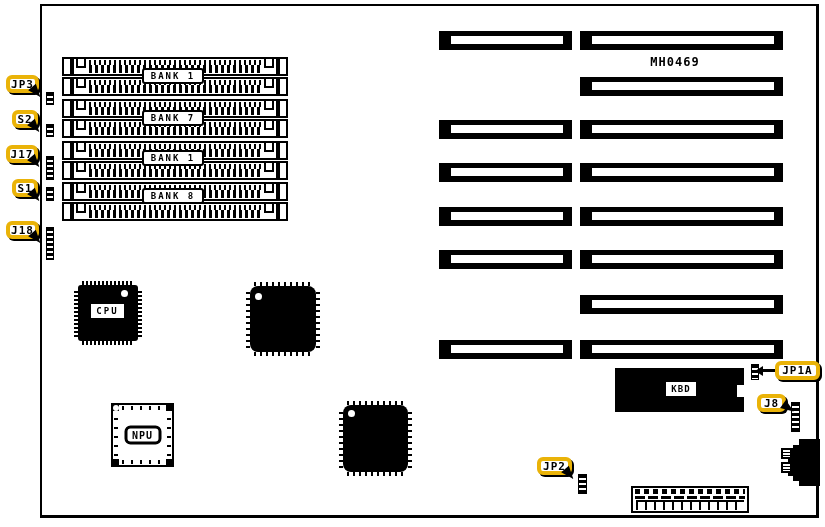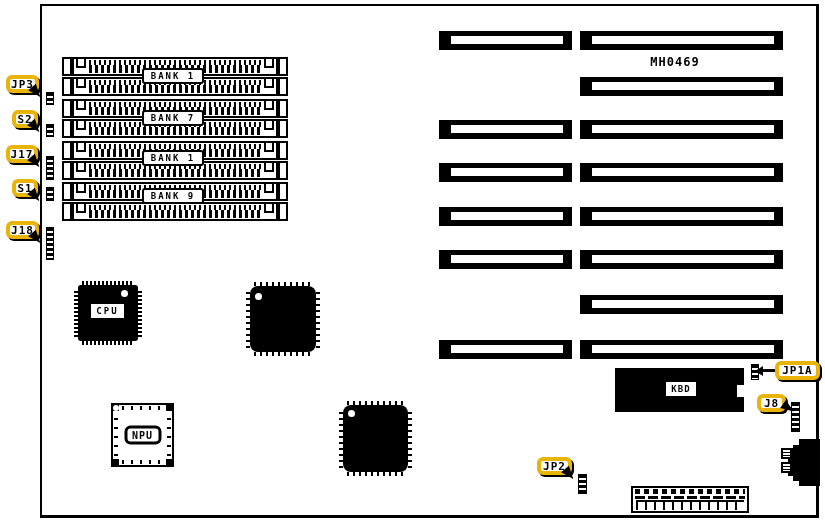--- a/index.html
+++ b/index.html
@@ -163,21 +163,21 @@
     <div class="simm-end l"></div>
     <div class="simm-clip l"></div>
     <div class="simm-pins"></div>
     <div class="simm-clip r"></div>
     <div class="simm-end r"></div>
   </div>
 
 <div class="bank-label" style="top:68px">BANK 1</div>
 <div class="bank-label" style="top:110px">BANK 7</div>
 <div class="bank-label" style="top:150px">BANK 1</div>
-<div class="bank-label" style="top:188px">BANK 9</div>
+<div class="bank-label" style="top:188px">BANK 8</div>
 
 <div class="slot short" style="top:31px">
     <div class="stripe"></div>
   </div>
 <div class="slot short" style="top:120px">
     <div class="stripe"></div>
   </div>
 <div class="slot short" style="top:163px">
     <div class="stripe"></div>
   </div>

